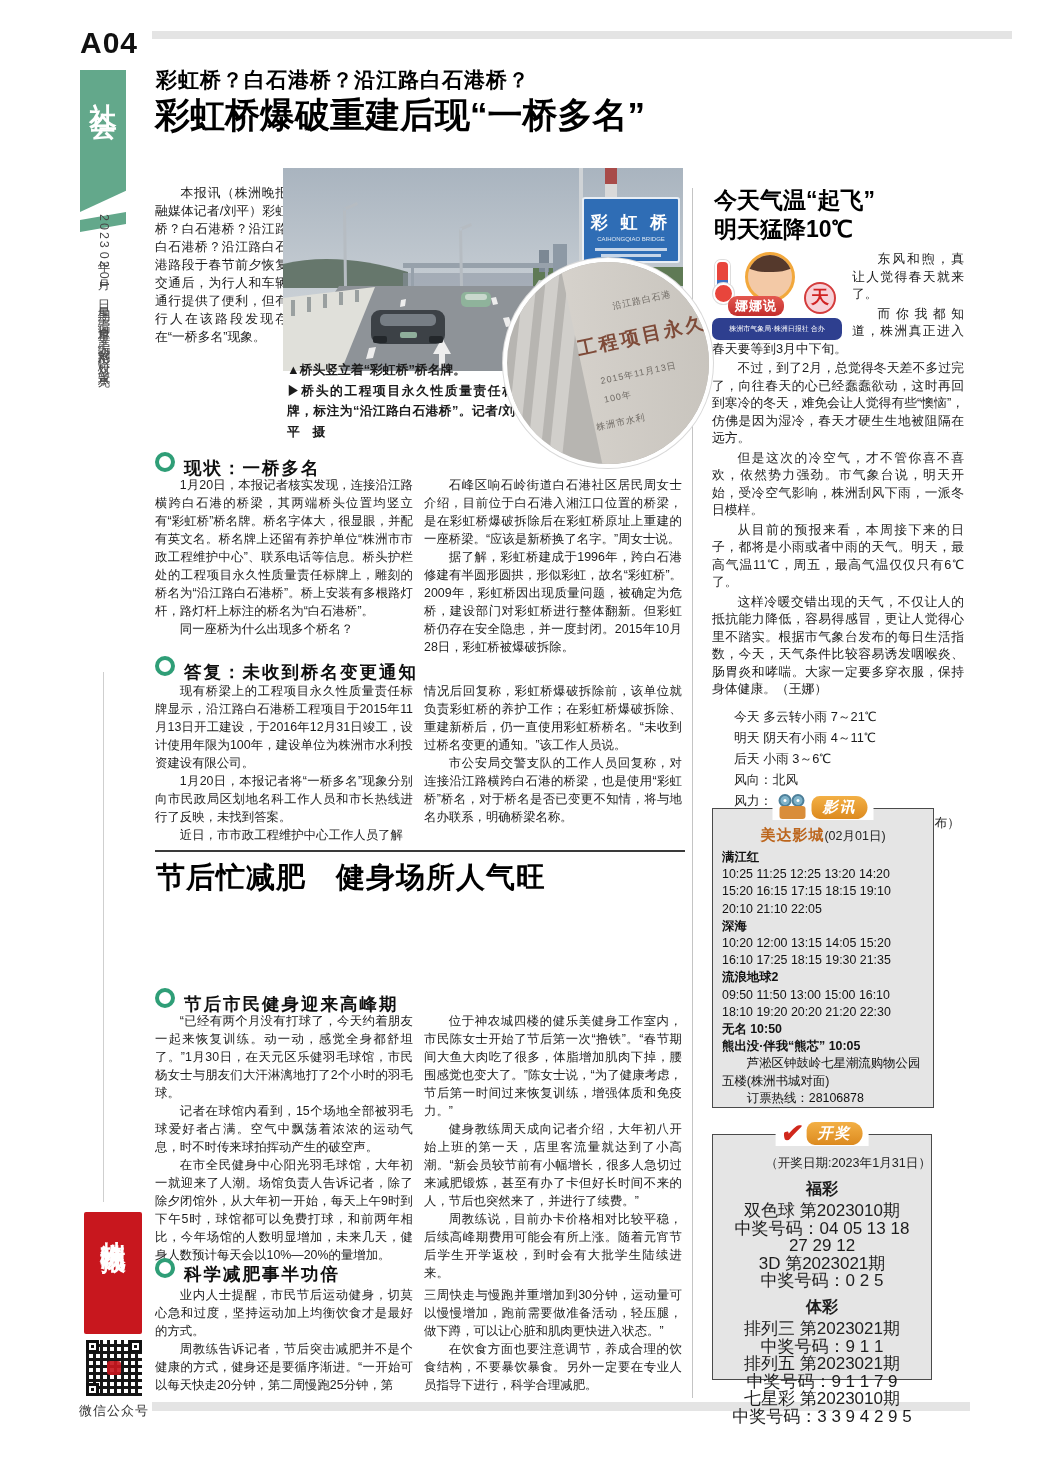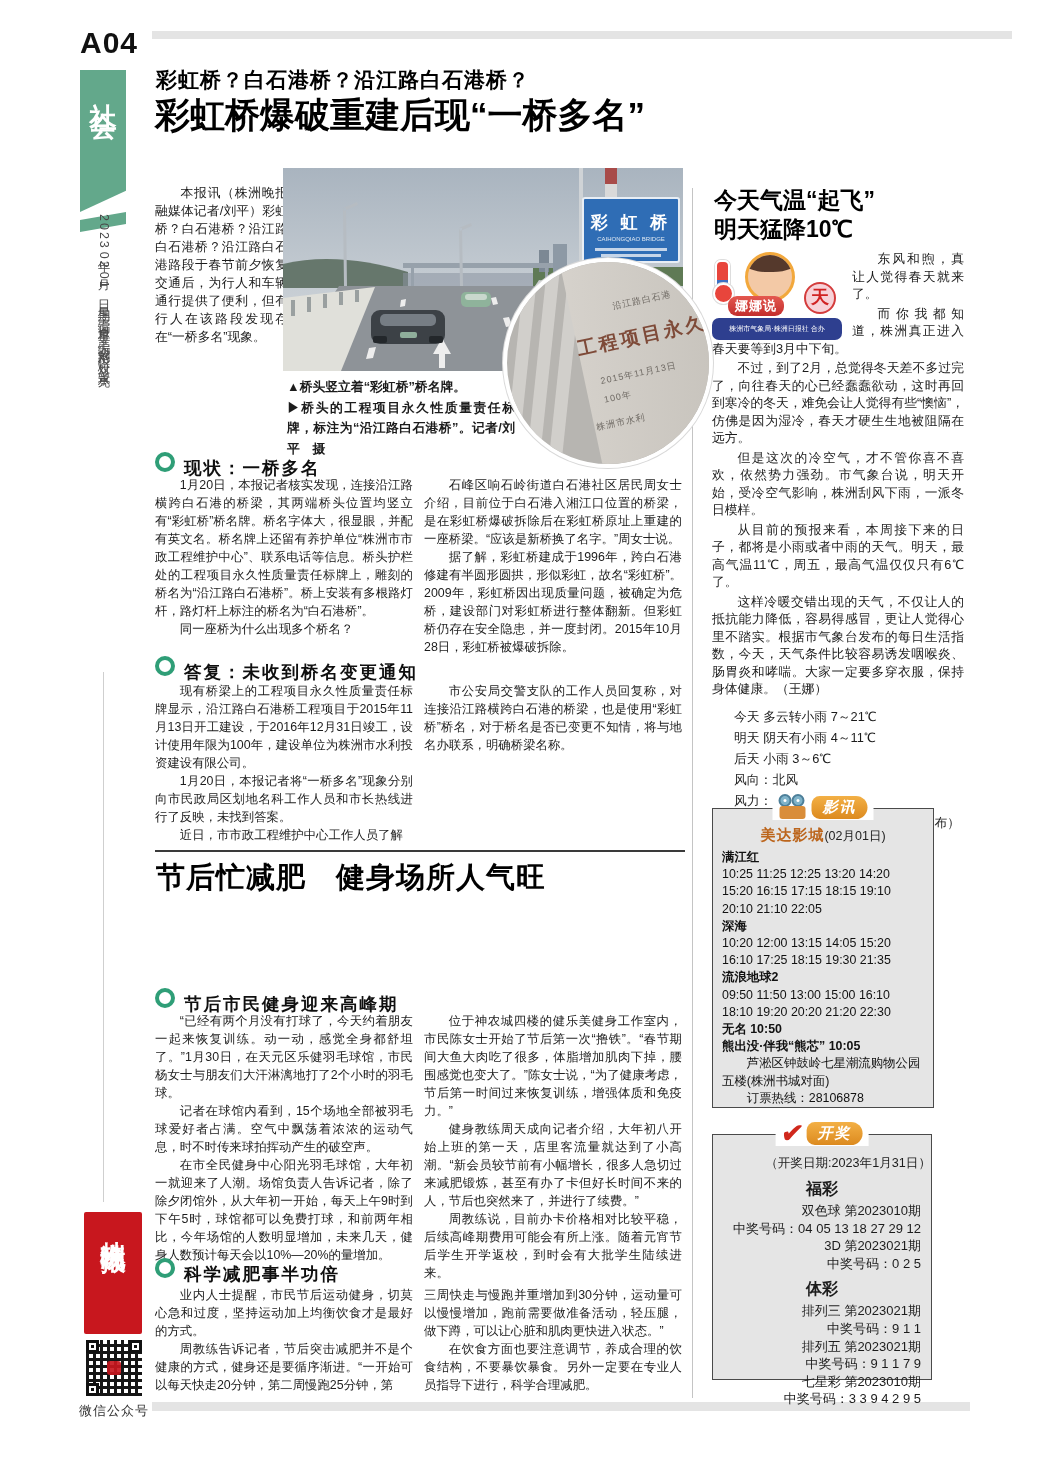--- a/index.html
+++ b/index.html
@@ -35,21 +35,21 @@
   .qr-caption{left:79px;top:1402px;font-size:13px;color:#333;letter-spacing:1px;}
 
   
   .kicker{left:156px;top:66px;font-size:21px;font-weight:700;letter-spacing:1px;color:#000;}
   .headline1{left:155px;top:92px;margin:0;font-size:35px;font-weight:900;letter-spacing:0;
              white-space:nowrap;color:#000;}
   .body{font-size:12.4px;line-height:18px;text-align:justify;color:#1c1c1c;}
   .body p{margin:0;text-indent:2em;}
   .body p.noind{text-indent:0;}
   .intro-col{left:155px;top:184px;width:133px;font-size:12.8px;line-height:18px;}
-  .captions{left:287px;top:377px;width:228px;font-size:12.8px;line-height:20.5px;font-weight:700;}
+  .captions{left:287px;top:360px;width:228px;font-size:12.8px;line-height:20.5px;font-weight:700;}
   .captions p{margin:0;text-align:justify;text-indent:0;}
   .sec-head{display:flex;align-items:center;gap:9px;}
   .ring{width:12px;height:12px;border:4px solid #2f9e77;border-radius:50%;background:#fff;flex:none;}
   .sec-title{font-size:17.5px;font-weight:700;letter-spacing:2px;color:#0f0f0f;margin-top:12px;}
   .divider{left:155px;top:850px;width:530px;height:2px;background:#3a3a3a;}
   .headline2{left:156px;top:858px;margin:0;font-size:29px;font-weight:900;letter-spacing:1px;color:#000;}
 
   
   .inset{left:503px;top:258px;width:202px;height:202px;border-radius:50%;overflow:hidden;
          border:4px solid #fff;box-shadow:0 0 0 1px #d9d9d9;background:#b7b5b1;z-index:3;}
@@ -98,21 +98,21 @@
   .reel::after{content:'';position:absolute;left:3px;top:3px;width:3px;height:3px;border-radius:50%;background:#fff;}
   .r1{left:0;} .r2{left:13px;}
   .pbody{position:absolute;left:1px;top:12px;width:26px;height:13px;background:#d98d3a;border-radius:3px;}
   .chk{font-size:26px;color:#d0281c;font-weight:900;transform:skewX(-8deg);line-height:1;}
   .mv-title{margin-top:17px;text-align:center;font-size:14px;}
   .mv-cinema{color:#bc651c;font-weight:800;letter-spacing:1px;font-size:15px;}
   .mv-date{color:#222;font-size:12.5px;}
   .mv-lines{padding:4px 9px 0;font-size:12.4px;line-height:17.2px;color:#111;text-align:left;}
   .film{font-weight:700;}
   .ind2{text-indent:2em;}
-  .lot-lines{padding:2px 10px 0;font-size:13px;line-height:17.6px;text-align:right;}
+  .lot-lines{padding:2px 10px 0;font-size:17px;line-height:17.6px;text-align:center;}
   .lot-date{margin-top:20px;text-align:right;font-size:12.6px;}
   .lot-group{ text-align:center;font-weight:700;margin-top:7px;}
 </style>
 </head>
 <body>
 
 <div class="page">
 
   <div class="abs band" style="left:152px;top:31px;width:860px;height:8px"></div>
   <div class="abs band" style="left:152px;top:1402px;width:818px;height:9px"></div>
@@ -239,20 +239,21 @@
   <div class="abs sec-head" style="left:155px;top:648px">
     <span class="ring"></span>
     <span class="sec-title">答复：未收到桥名变更通知</span>
   </div>
   <div class="abs body" style="left:155px;top:682px;width:258px">
     <p>现有桥梁上的工程项目永久性质量责任标牌显示，沿江路白石港桥工程项目于2015年11月13日开工建设，于2016年12月31日竣工，设计使用年限为100年，建设单位为株洲市水利投资建设有限公司。</p>
     <p>1月20日，本报记者将“一桥多名”现象分别向市民政局区划地名科工作人员和市长热线进行了反映，未找到答案。</p>
     <p>近日，市市政工程维护中心工作人员了解</p>
   </div>
   <div class="abs body" style="left:424px;top:682px;width:258px">
+    <p class="noind">情况后回复称，彩虹桥爆破拆除前，该单位就负责彩虹桥的养护工作；在彩虹桥爆破拆除、重建新桥后，仍一直使用彩虹桥桥名。“未收到过桥名变更的通知。”该工作人员说。</p>
     <p>市公安局交警支队的工作人员回复称，对连接沿江路横跨白石港的桥梁，也是使用“彩虹桥”桥名，对于桥名是否已变更不知情，将与地名办联系，明确桥梁名称。</p>
   </div>
 
   <div class="abs divider"></div>
 
   <h2 class="abs headline2">节后忙减肥　健身场所人气旺</h2>
 
   <div class="abs sec-head" style="left:155px;top:980px">
     <span class="ring"></span>
     <span class="sec-title">节后市民健身迎来高峰期</span>

